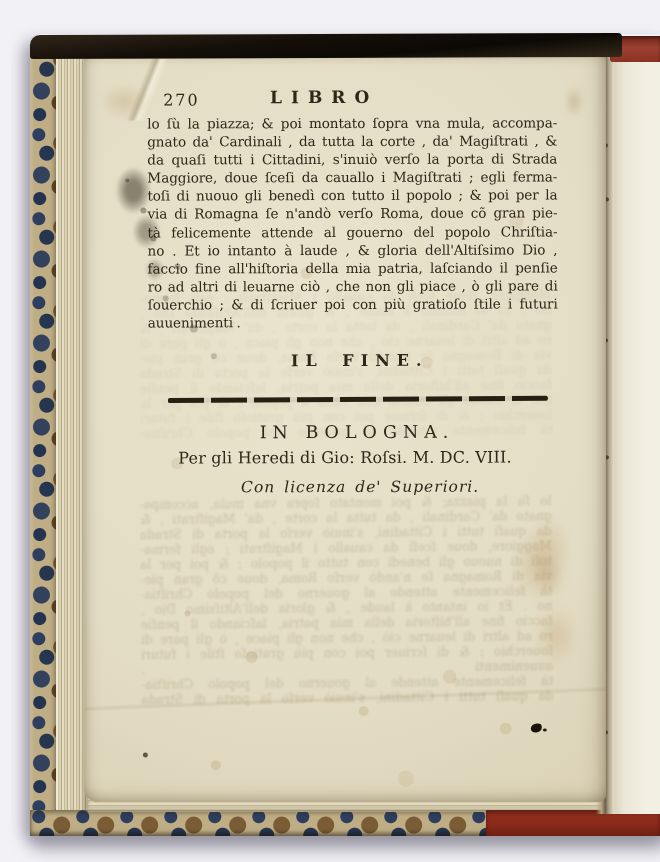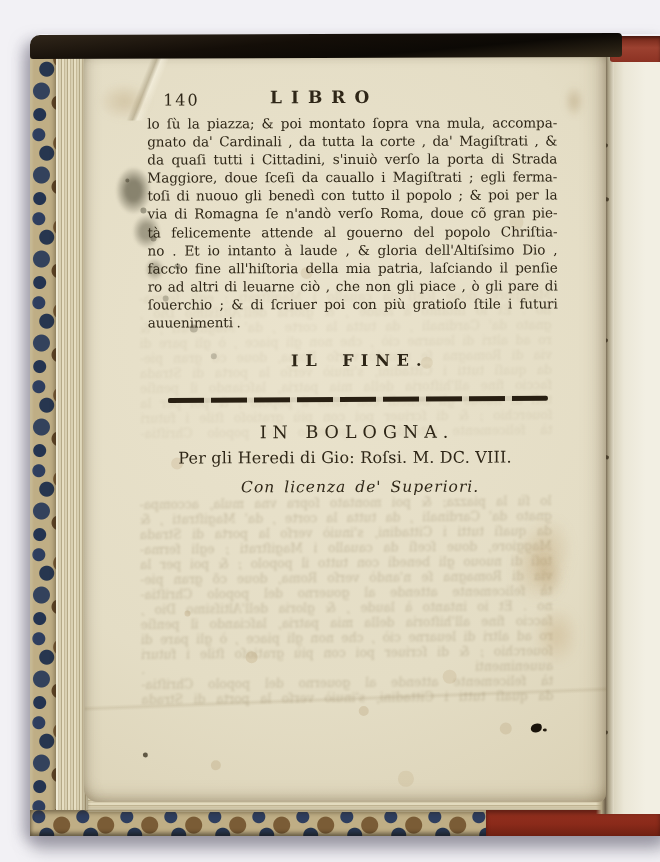--- a/index.html
+++ b/index.html
@@ -218,21 +218,21 @@
       <div class="blob mold3"></div>
       <div class="blob moldspecks"></div>
       <div class="blob gutter-smudge"></div>
       <div class="blob water1"></div>
       <div class="blob water2"></div>
       <div class="blob water3"></div>
       <div class="blob inkblot"></div>
       <div class="blob fleck"></div>
       <div class="blob freckles"></div>
 
-      <span class="pagenum">140</span>
+      <span class="pagenum">270</span>
       <div class="running-title">LIBRO</div>
 
       <div class="body-block">
         <div class="bline">lo ſù la piazza; &amp; poi montato ſopra vna mula, accompa-</div>
         <div class="bline">gnato da' Cardinali , da tutta la corte , da' Magiſtrati , &amp;</div>
         <div class="bline">da quaſi tutti i Cittadini, s'inuiò verſo la porta di Strada</div>
         <div class="bline">Maggiore, doue ſceſi da cauallo i Magiſtrati ; egli ferma-</div>
         <div class="bline">toſi di nuouo gli benedì con tutto il popolo ; &amp; poi per la</div>
         <div class="bline">via di Romagna ſe n'andò verſo Roma, doue cõ gran pie-</div>
         <div class="bline">tà felicemente attende al gouerno del popolo Chriſtia-</div>

